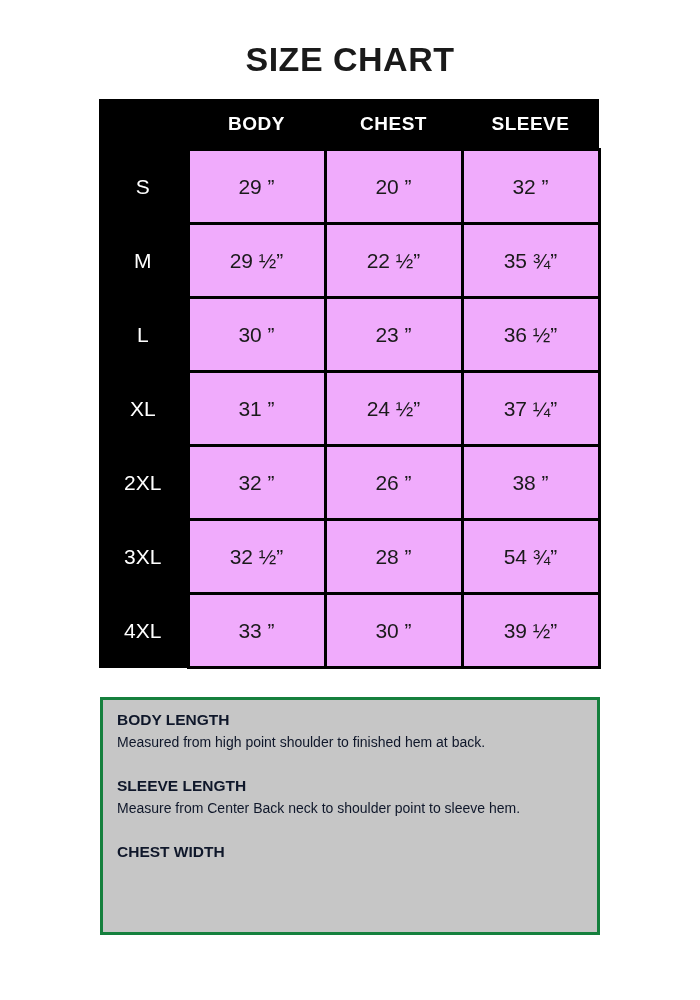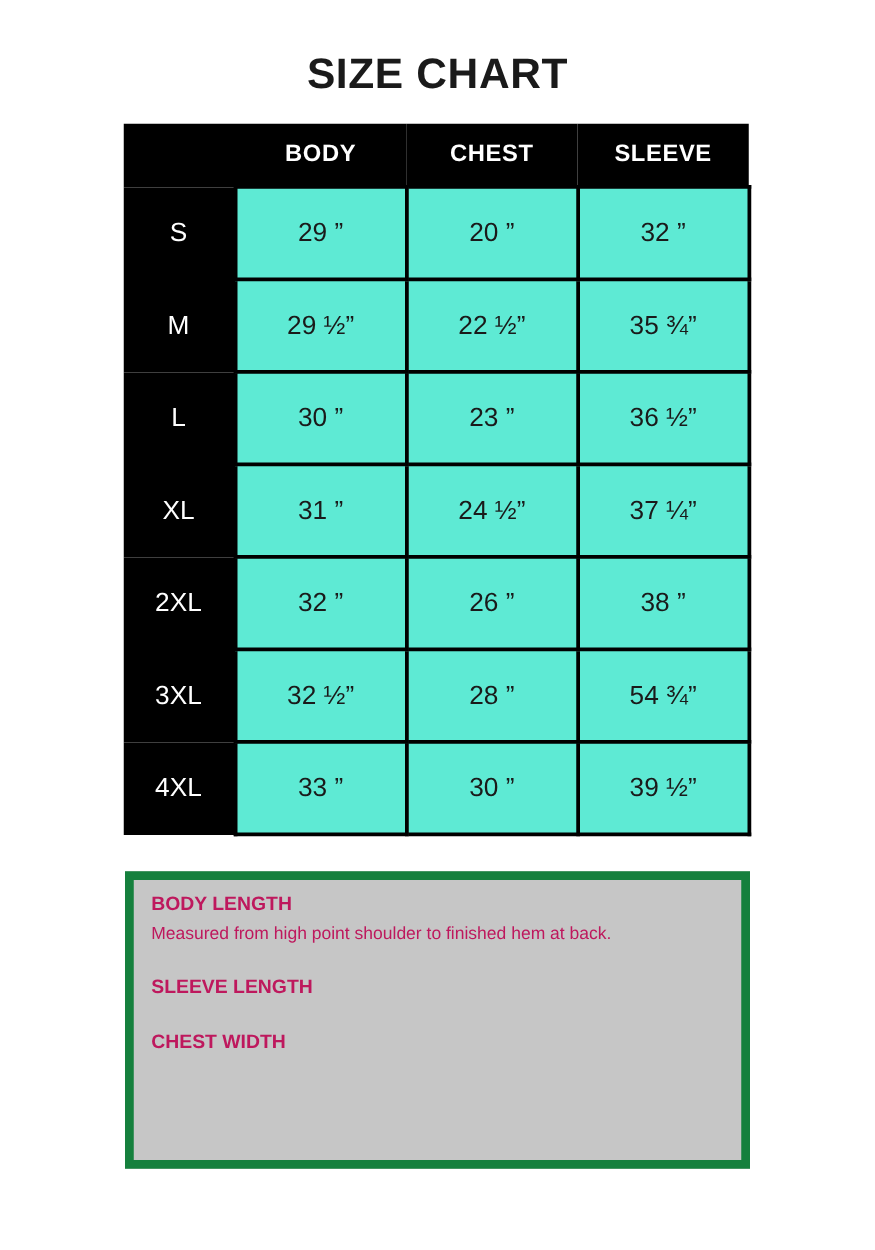--- a/index.html
+++ b/index.html
@@ -49,36 +49,36 @@
     letter-spacing: 0.5px;
   }
   tr.data-row { height: 74px; }
   td.size-cell {
     background: #000000;
     color: #ffffff;
     font-size: 21px;
     font-weight: 400;
   }
   td.value-cell {
-    background: #5eead4;
+    background: #f0abfc;
     border: 3px solid #000000;
     color: #1a1a1a;
     font-size: 21px;
   }
   .notes-box {
     position: absolute;
     left: 100px;
     top: 697px;
     width: 500px;
     height: 238px;
     box-sizing: border-box;
     background: #c6c6c6;
-    border: 7px solid #15803d;
+    border: 3px solid #15803d;
     padding: 9px 14px;
-    color: #be185d;
+    color: #0f172a;
   }
   .note-section { margin-bottom: 22px; }
   .note-section:last-child { margin-bottom: 14px; }
   .note-heading {
     font-size: 15.5px;
     font-weight: bold;
     line-height: 22px;
   }
   .note-text {
     font-size: 14px;
@@ -153,19 +153,20 @@
     </tbody>
   </table>
 
   <div class="notes-box">
     <div class="note-section">
       <div class="note-heading">BODY LENGTH</div>
       <div class="note-text">Measured from high point shoulder to finished hem at back.</div>
     </div>
     <div class="note-section">
       <div class="note-heading">SLEEVE LENGTH</div>
+      <div class="note-text">Measure from Center Back neck to shoulder point to sleeve hem.</div>
     </div>
     <div class="note-section">
       <div class="note-heading">CHEST WIDTH</div>
     </div>
   </div>
 
 </div>
 
 </body></html>

